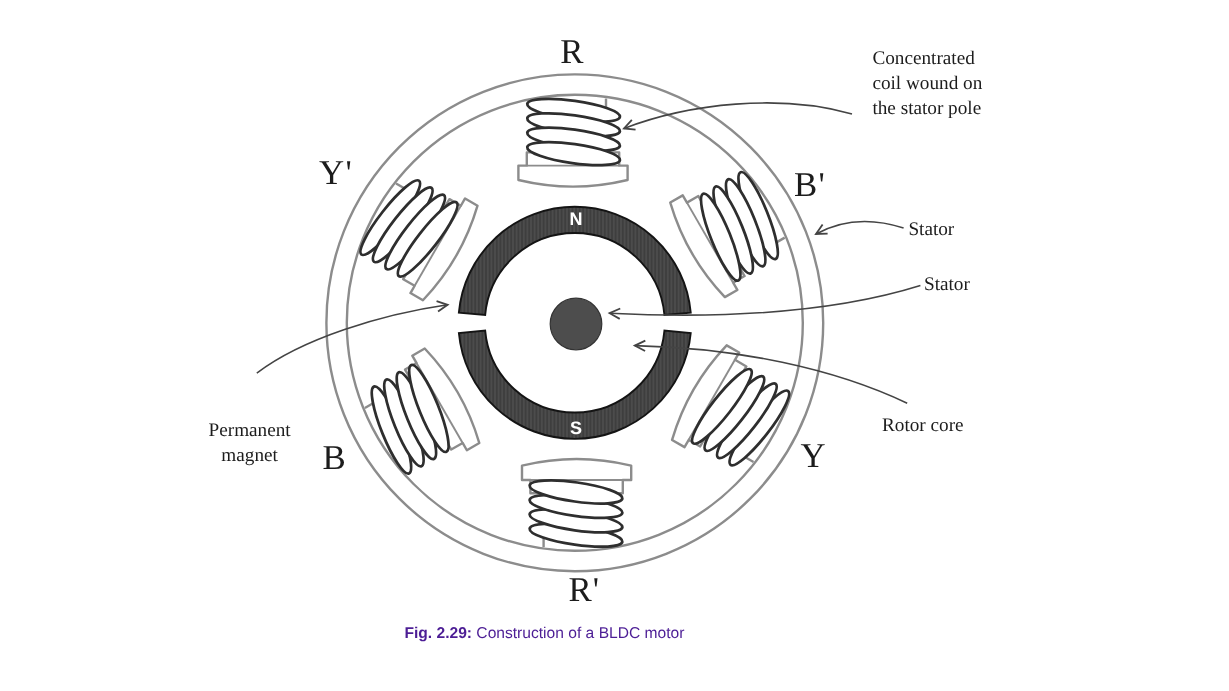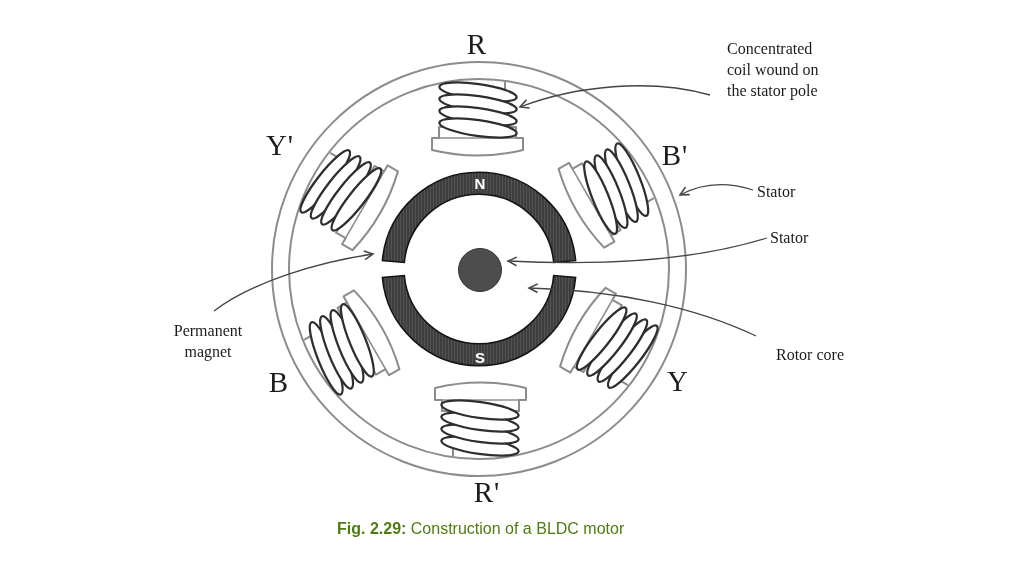--- a/index.html
+++ b/index.html
@@ -2,26 +2,26 @@
 <html style="--c-background: #ffffff; --c-line: #8c8c8c; --c-coil: #2e2e2e; --c-magnet: #3e3e3e; --c-magnet-outline: #141414; --c-shaft: #4d4d4d; --c-leader: #444444; --c-text: #1c1c1c; --c-pole-text: #ffffff;"><head>
 <meta charset="utf-8">
 <style>
   html,body{margin:0;padding:0;background:#fff;}
   #stage{position:relative;width:1024px;height:576px;background:var(--c-background,#fff);
          font-family:"Liberation Serif",serif;overflow:hidden;}
   svg{position:absolute;left:0;top:0;}
   .label{position:absolute;color:var(--c-text,#1c1c1c);white-space:pre-line;}
   .phase{font-size:29px;transform:translate(-50%,-50%);letter-spacing:1px;}
   .anno{font-size:16px;line-height:21px;}
-  .anno.center{transform:translate(-50%,-50%);text-align:center;}
+  .anno.center{transform:translate(-50%,-50%);text-align:center;margin-top:28px;}
   .pole-letter{position:absolute;color:var(--c-pole-text,#fff);
          font-family:"Liberation Sans",sans-serif;font-weight:bold;font-size:15px;
          transform:translate(-50%,-50%);}
   .caption{position:absolute;left:337px;top:520px;font-family:"Liberation Sans",sans-serif;
-         font-size:16px;color:#4d7c0f;}
+         font-size:13px;color:#4c1d95;}
   .caption b{font-weight:bold;}
   
   .ring{fill:none;stroke:var(--c-line,#8c8c8c);stroke-width:2;}
   .pole-outline{fill:#ffffff;stroke:var(--c-line,#8c8c8c);stroke-width:2;stroke-linejoin:round;}
   .pole-inner{fill:none;stroke:var(--c-line,#8c8c8c);stroke-width:1.6;}
   .coil{fill:#ffffff;stroke:var(--c-coil,#2e2e2e);stroke-width:2.3;}
   .magnet{fill:url(#hatch);stroke:var(--c-magnet-outline,#141414);stroke-width:1.6;}
   .shaft{fill:var(--c-shaft,#4d4d4d);stroke:#333;stroke-width:1;}
   .leader{fill:none;stroke:var(--c-leader,#444);stroke-width:1.3;}
 </style>
@@ -83,21 +83,21 @@
   <div class="label phase" style="left:280px;top:145px;">Y'</div>
 
   <div class="pole-letter" style="left:480px;top:183px;">N</div>
   <div class="pole-letter" style="left:480px;top:357px;">S</div>
 
   <div class="label anno" style="left:727px;top:38px;">Concentrated
 coil wound on
 the stator pole</div>
   <div class="label anno" style="left:757px;top:181px;text-align:right;">Stator</div>
   <div class="label anno" style="left:770px;top:227px;">Stator</div>
-  <div class="label anno" style="left:776px;top:344px;">Rotor core</div>
+  <div class="label anno" style="left:735px;top:344px;">Rotor core</div>
   <div class="label anno center" style="left:208px;top:341px;">Permanent
 magnet</div>
 
   <div class="caption">
     <b>Fig. 2.29:</b><span> Construction of a BLDC motor</span>
   </div>
 
 </div>
 
 </body></html>

